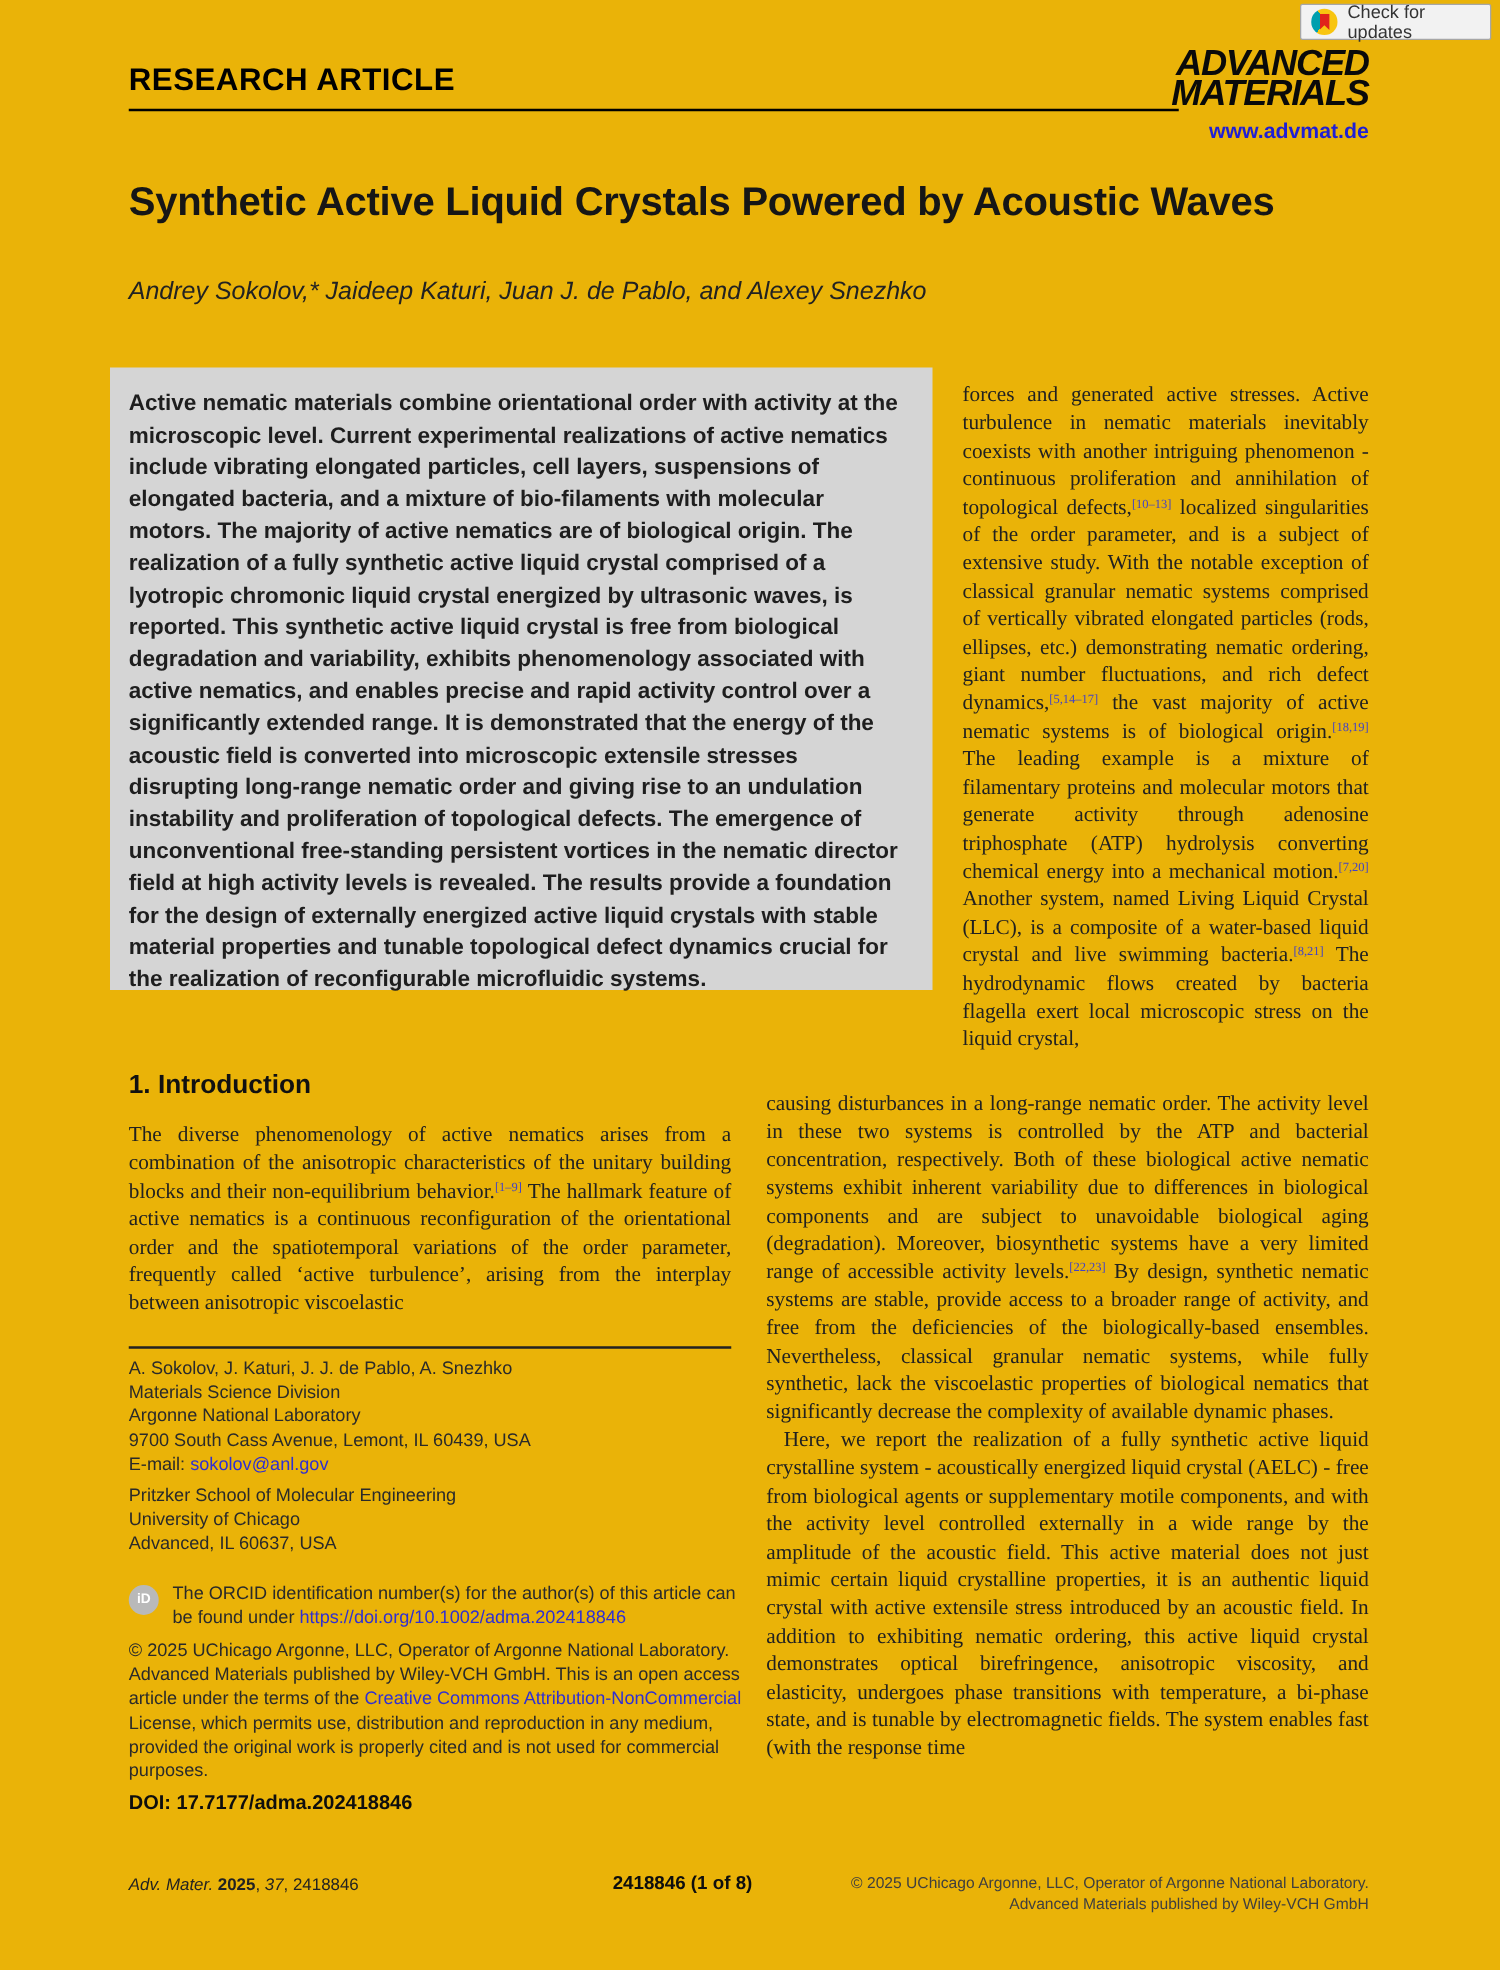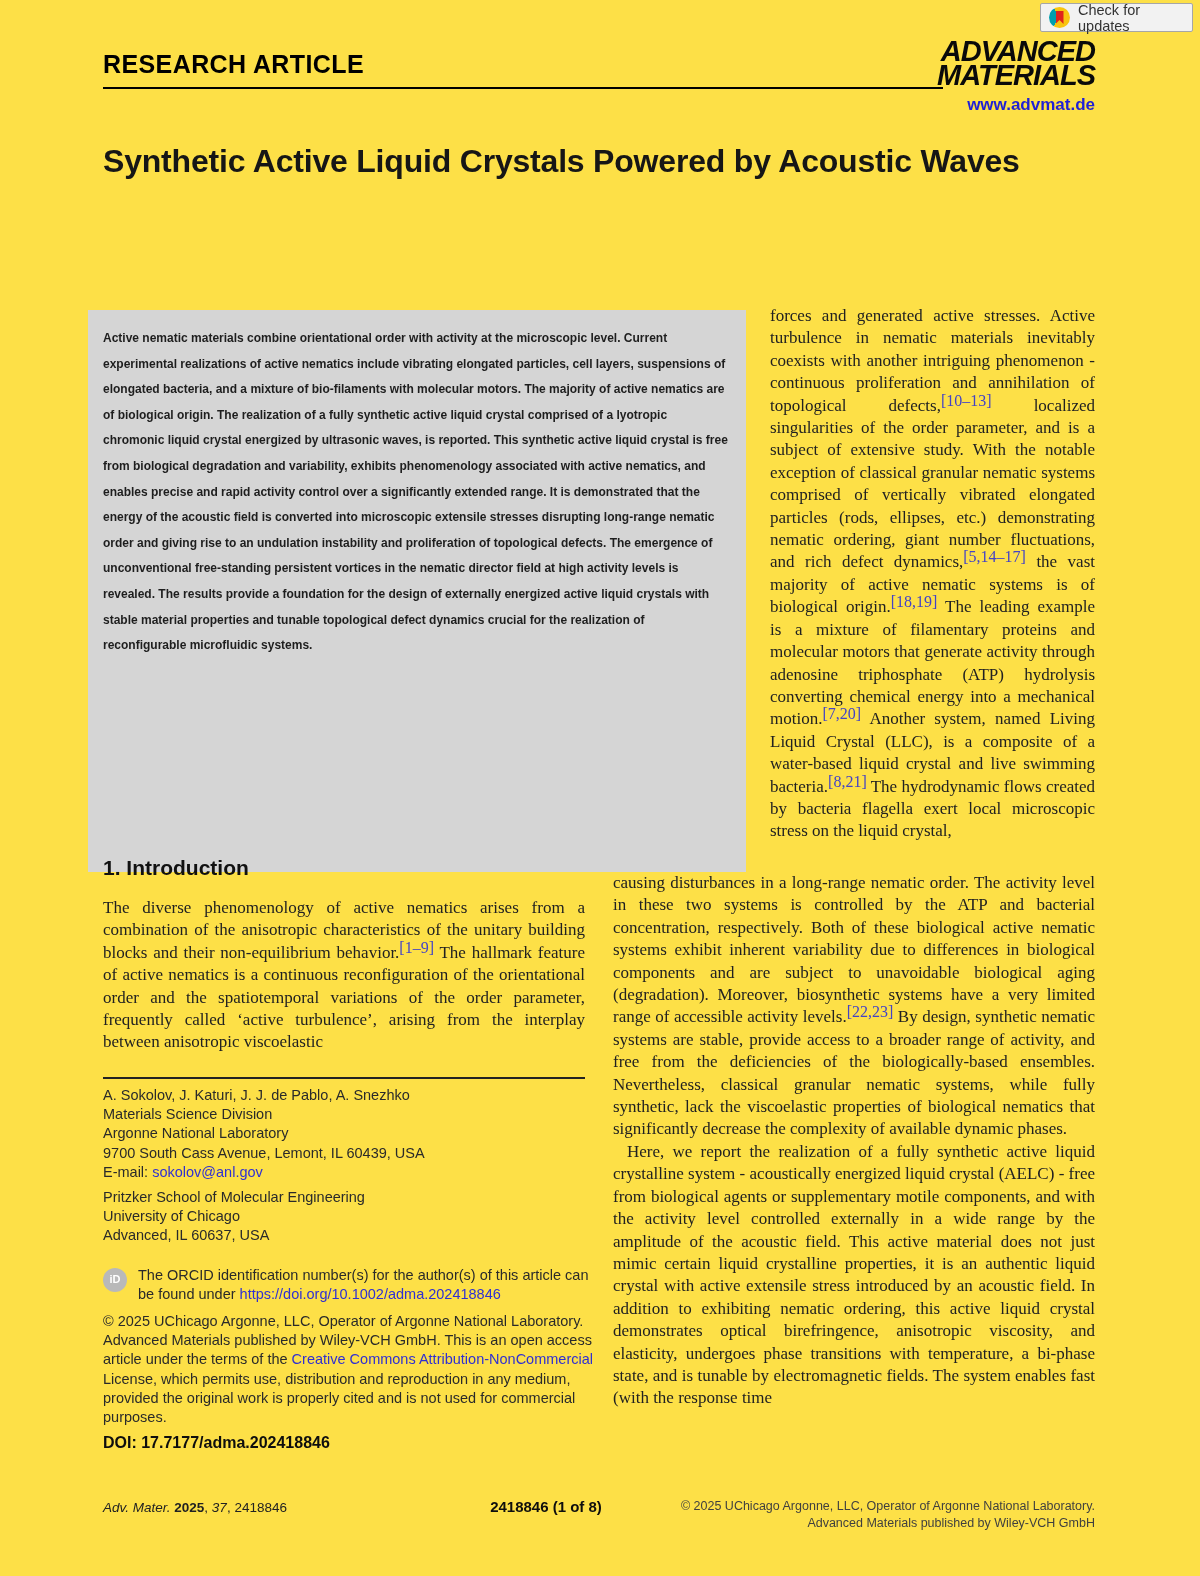--- a/index.html
+++ b/index.html
@@ -1,16 +1,16 @@
 <!DOCTYPE html>
 <html><head>
 <meta charset="utf-8">
 <style>
   html,body{margin:0;padding:0;background:#ffffff;}
-  .page{position:relative;width:1200px;height:1576px;background:#fde047;overflow:hidden;
+  .page{position:relative;width:1200px;height:1576px;background:#eab308;overflow:hidden;
         font-family:"Liberation Sans",sans-serif;color:#1c1c1c;}
 
   
   .badge{position:absolute;left:1040px;top:3px;height:29px;width:153px;
          display:flex;align-items:center;gap:8px;padding:0 8px;box-sizing:border-box;
          background:#f2f2f2;border:1px solid #a6a6a6;border-radius:2px;text-decoration:none;cursor:pointer;}
   .badge-icon{position:relative;width:21px;height:21px;border-radius:50%;
               background:conic-gradient(from 215deg,#009fae 0 115deg,#f8c510 115deg 360deg);flex:0 0 auto;}
   .bookmark{position:absolute;left:6.5px;top:4px;width:8px;height:13px;background:#e0231c;
             clip-path:polygon(0 0,100% 0,100% 100%,50% 70%,0 100%);}
@@ -20,23 +20,23 @@
   .rule{position:absolute;left:103px;top:87px;width:840px;height:2px;background:#000;}
 
   .logo{position:absolute;right:105px;top:40px;text-align:right;}
   .logo-line{font-size:29px;font-weight:900;font-style:italic;line-height:.82;letter-spacing:-1px;color:#0a0a0a;}
   .logo-url{display:block;margin-top:7px;font-size:17px;font-weight:bold;color:#1f1fd6;text-decoration:none;cursor:pointer;}
 
   .title{position:absolute;left:103px;top:143px;width:995px;margin:0;
          font-size:32px;font-weight:bold;letter-spacing:-.2px;color:#161616;}
   .authors{position:absolute;left:103px;top:222px;width:900px;font-size:20px;font-style:italic;color:#222;}
 
-  .abstract{position:absolute;left:88px;top:310px;width:658px;height:562px;box-sizing:border-box;
+  .abstract{position:absolute;left:88px;top:294px;width:658px;height:498px;box-sizing:border-box;
             background:#d5d5d5;padding:16px 16px 0 15px;
-            font-size:12px;font-weight:bold;line-height:25.6px;color:#1e1e1e;}
+            font-size:18px;font-weight:bold;line-height:25.6px;color:#1e1e1e;}
 
   .serif{font-family:"Liberation Serif",serif;font-size:17px;line-height:22.4px;color:#212121;}
   .just{text-align:justify;}
   .col-narrow{position:absolute;left:770px;top:305px;width:325px;}
   .col-wide{position:absolute;left:613px;top:872px;width:482px;}
   .indent{text-indent:14px;}
 
   .intro-h{position:absolute;left:103px;top:856px;margin:0;font-size:21px;font-weight:bold;color:#111;}
   .intro-p{position:absolute;left:103px;top:897px;width:482px;}
 
@@ -50,21 +50,21 @@
               font-size:11px;font-weight:bold;display:flex;align-items:center;justify-content:center;margin-top:2px;}
   .license{position:absolute;left:103px;top:1312px;width:490px;font-size:14.5px;line-height:19.2px;color:#2a2a2a;}
   .doi{position:absolute;left:103px;top:1434px;font-size:16px;font-weight:bold;color:#0e0e0e;}
 
   .footer-left{position:absolute;left:103px;top:1500px;font-size:13.5px;color:#222;}
   .footer-center{position:absolute;left:0;top:1498px;width:1092px;text-align:center;
                  font-size:15px;font-weight:bold;color:#0e0e0e;}
   .footer-right{position:absolute;right:105px;top:1498px;text-align:right;
                 font-size:12.5px;line-height:17px;color:#3f3f3f;}
 
-  .cite{color:#4343c6;font-size:16px;position:relative;top:-5px;line-height:0;}
+  .cite{color:#4343c6;font-size:10px;position:relative;top:-5px;line-height:0;}
   .link{color:#2f2fd3;cursor:pointer;}
   .it{font-style:italic;margin-top:28px;}
   .bd{font-weight:bold;}
 </style>
 </head>
 <body>
 
 <div class="page">
 
   <a class="badge">
@@ -77,20 +77,21 @@
   <div class="kicker">RESEARCH ARTICLE</div>
   <div class="rule"></div>
 
   <div class="logo">
     <div class="logo-line">ADVANCED</div>
     <div class="logo-line">MATERIALS</div>
     <a class="logo-url">www.advmat.de</a>
   </div>
 
   <h1 class="title">Synthetic Active Liquid Crystals Powered by Acoustic Waves</h1>
+  <div class="authors">Andrey Sokolov,* Jaideep Katuri, Juan J. de Pablo, and Alexey Snezhko</div>
 
   <div class="abstract">Active nematic materials combine orientational order with activity at the microscopic level. Current experimental realizations of active nematics include vibrating elongated particles, cell layers, suspensions of elongated bacteria, and a mixture of bio-filaments with molecular motors. The majority of active nematics are of biological origin. The realization of a fully synthetic active liquid crystal comprised of a lyotropic chromonic liquid crystal energized by ultrasonic waves, is reported. This synthetic active liquid crystal is free from biological degradation and variability, exhibits phenomenology associated with active nematics, and enables precise and rapid activity control over a significantly extended range. It is demonstrated that the energy of the acoustic field is converted into microscopic extensile stresses disrupting long-range nematic order and giving rise to an undulation instability and proliferation of topological defects. The emergence of unconventional free-standing persistent vortices in the nematic director field at high activity levels is revealed. The results provide a foundation for the design of externally energized active liquid crystals with stable material properties and tunable topological defect dynamics crucial for the realization of reconfigurable microfluidic systems.</div>
 
   <div class="col-narrow serif just"><span class="">forces and generated active stresses. Active turbulence in nematic materials inevitably coexists with another intriguing phenomenon - continuous proliferation and annihilation of topological defects,</span><span class="cite">[10–13]</span><span class=""> localized singularities of the order parameter, and is a subject of extensive study. With the notable exception of classical granular nematic systems comprised of vertically vibrated elongated particles (rods, ellipses, etc.) demonstrating nematic ordering, giant number fluctuations, and rich defect dynamics,</span><span class="cite">[5,14–17]</span><span class=""> the vast majority of active nematic systems is of biological origin.</span><span class="cite">[18,19]</span><span class=""> The leading example is a mixture of filamentary proteins and molecular motors that generate activity through adenosine triphosphate (ATP) hydrolysis converting chemical energy into a mechanical motion.</span><span class="cite">[7,20]</span><span class=""> Another system, named Living Liquid Crystal (LLC), is a composite of a water-based liquid crystal and live swimming bacteria.</span><span class="cite">[8,21]</span><span class=""> The hydrodynamic flows created by bacteria flagella exert local microscopic stress on the liquid crystal,</span></div>
 
   <div class="col-wide serif just">
     <div><span class="">causing disturbances in a long-range nematic order. The activity level in these two systems is controlled by the ATP and bacterial concentration, respectively. Both of these biological active nematic systems exhibit inherent variability due to differences in biological components and are subject to unavoidable biological aging (degradation). Moreover, biosynthetic systems have a very limited range of accessible activity levels.</span><span class="cite">[22,23]</span><span class=""> By design, synthetic nematic systems are stable, provide access to a broader range of activity, and free from the deficiencies of the biologically-based ensembles. Nevertheless, classical granular nematic systems, while fully synthetic, lack the viscoelastic properties of biological nematics that significantly decrease the complexity of available dynamic phases.</span></div>
     <div class="indent"><span class="">Here, we report the realization of a fully synthetic active liquid crystalline system - acoustically energized liquid crystal (AELC) - free from biological agents or supplementary motile components, and with the activity level controlled externally in a wide range by the amplitude of the acoustic field. This active material does not just mimic certain liquid crystalline properties, it is an authentic liquid crystal with active extensile stress introduced by an acoustic field. In addition to exhibiting nematic ordering, this active liquid crystal demonstrates optical birefringence, anisotropic viscosity, and elasticity, undergoes phase transitions with temperature, a bi-phase state, and is tunable by electromagnetic fields. The system enables fast (with the response time</span></div>
   </div>
 

